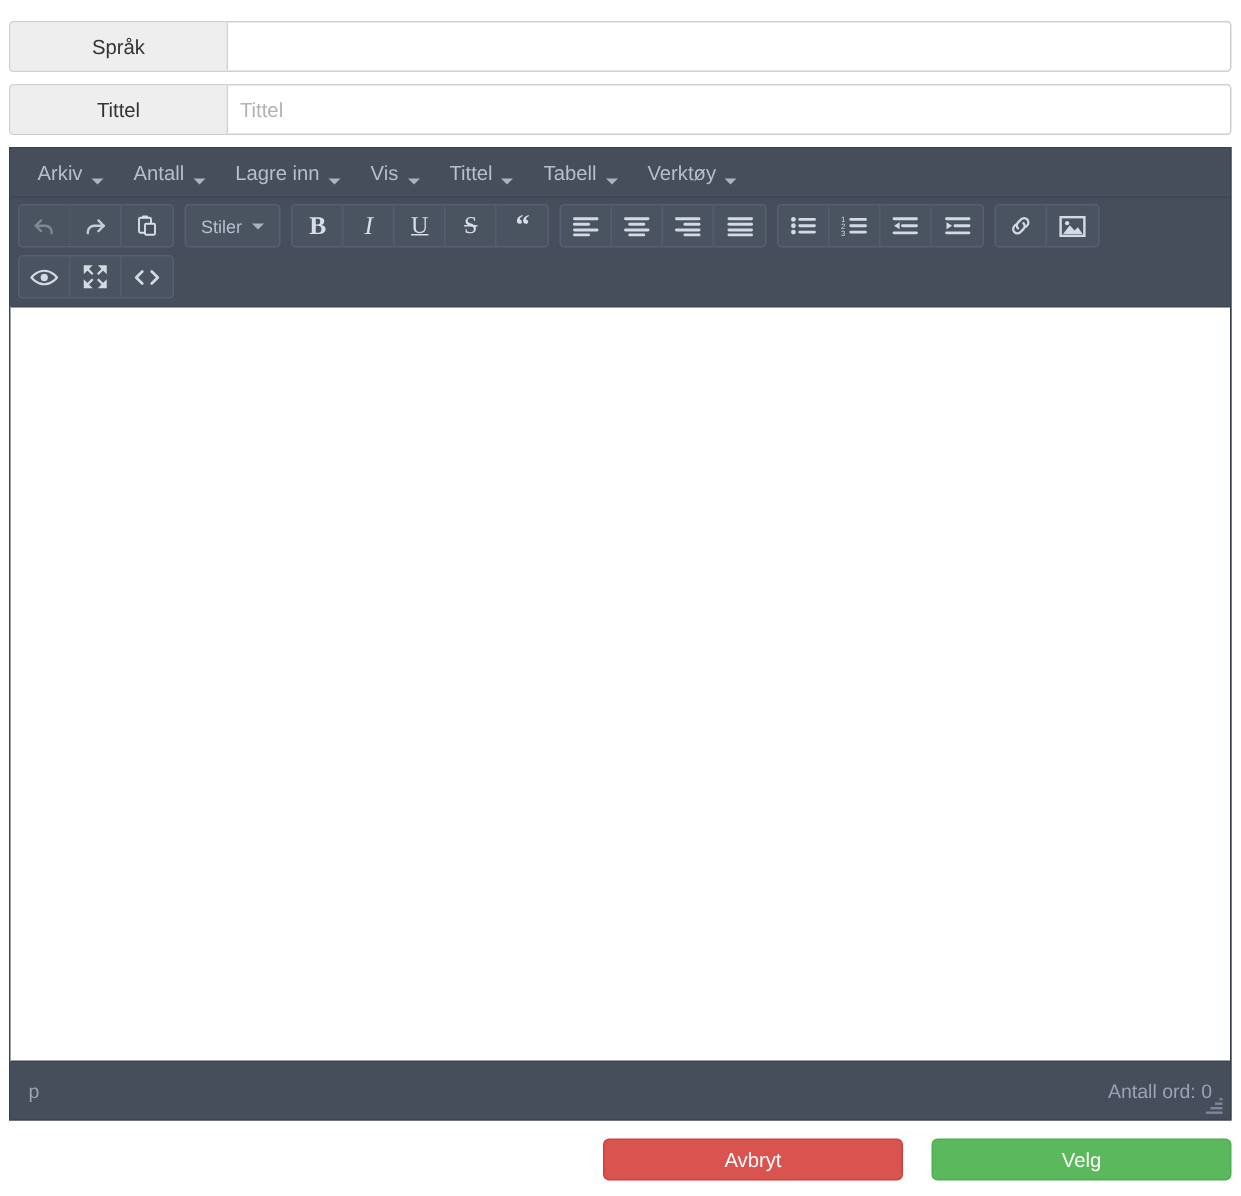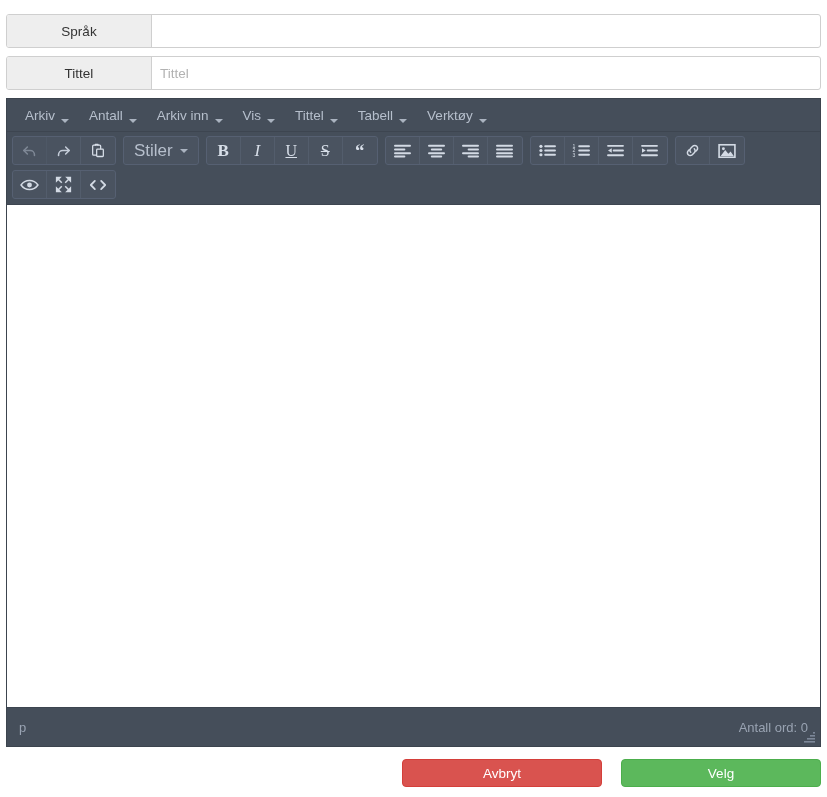--- a/index.html
+++ b/index.html
@@ -158,21 +158,21 @@
   .tbtn svg { display: block; }
   .tbtn.disabled { opacity: .55; }
 
   .tbtn-wide {
     height: 27px;
     padding: 0 10px;
     display: flex;
     align-items: center;
     gap: 7px;
     color: #b6bfcc;
-    font-size: 17px;
+    font-size: 12px;
     box-sizing: border-box;
   }
 
   .letter-b { font-weight: bold; font-family: "Liberation Serif", serif; font-size: 17px; color:#d7dee8;}
   .letter-i { font-style: italic; font-family: "Liberation Serif", serif; font-size: 17px; color:#d7dee8;}
   .letter-u { text-decoration: underline; font-family: "Liberation Serif", serif; font-size: 16px; color:#d7dee8;}
   .letter-s { text-decoration: line-through; font-family: "Liberation Serif", serif; font-size: 16px; color:#d7dee8;}
   .letter-q { font-family: "Liberation Serif", serif; font-size: 19px; font-weight:bold; color:#d7dee8; line-height:1;}
 
   .edit-area {
@@ -245,21 +245,21 @@
     <div class="menubar">
       <div class="menu-item">
         <span>Arkiv</span>
         <span class="caret"></span>
       </div>
       <div class="menu-item">
         <span>Antall</span>
         <span class="caret"></span>
       </div>
       <div class="menu-item">
-        <span>Arkiv inn</span>
+        <span>Lagre inn</span>
         <span class="caret"></span>
       </div>
       <div class="menu-item">
         <span>Vis</span>
         <span class="caret"></span>
       </div>
       <div class="menu-item">
         <span>Tittel</span>
         <span class="caret"></span>
       </div>

